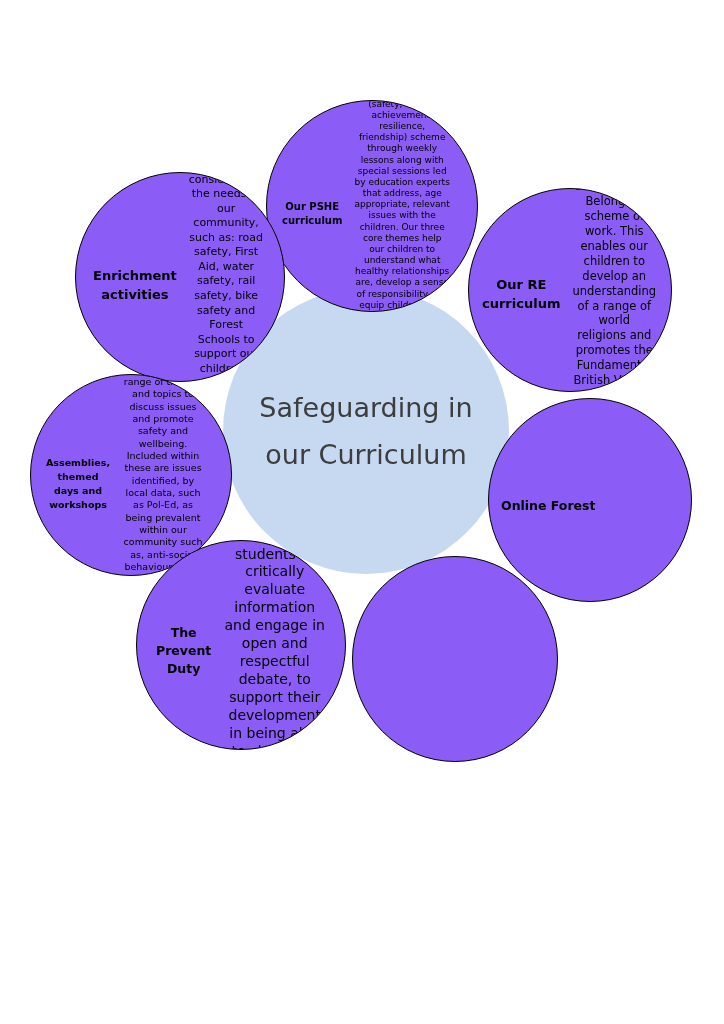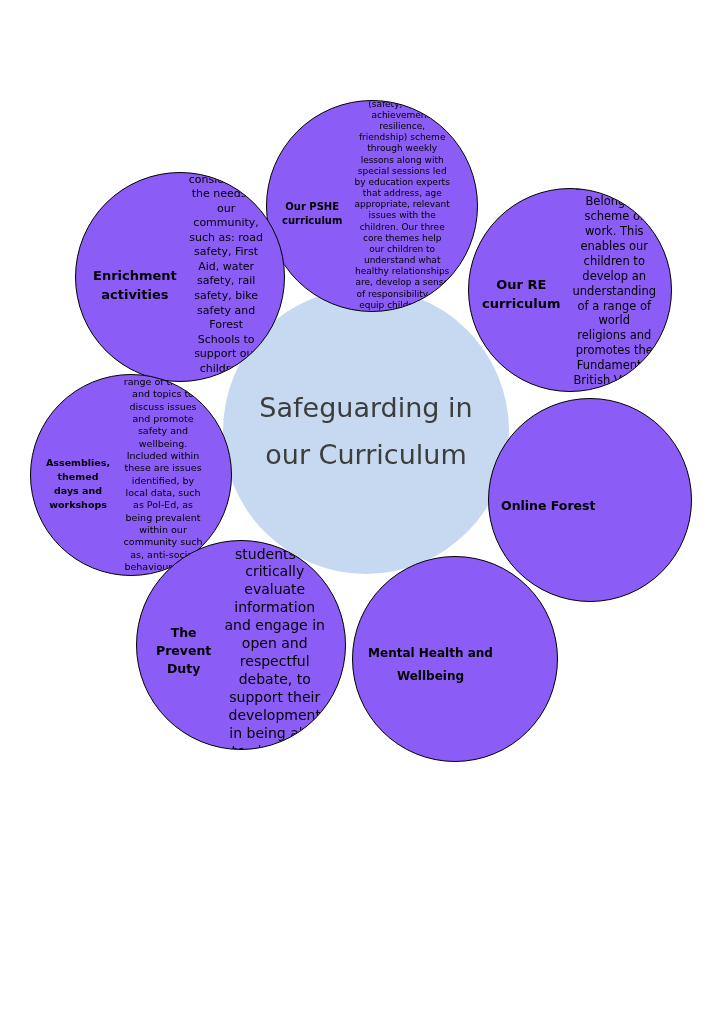--- a/index.html
+++ b/index.html
@@ -114,16 +114,15 @@
   <div class="petal petal-online">
     <h3>Online Forest</h3>
   </div>
 
   <div class="petal petal-prevent">
     <h3>The Prevent Duty</h3>
     <p>We promote the values of democracy, the rule of law, individual liberty, and mutual respect and tolerance for different faiths and beliefs.  We encourage students to critically evaluate information and engage in open and respectful debate, to support their development in being able to challenge extremist narratives.  We work collaboratively with our parents to ensure we have a good understanding of our children's lived experiences.</p>
   </div>
 
   <div class="petal petal-mental">
-    <h3>Mental Health and Wellbeing</h3>
   </div>
 
 </div>
 
 </body></html>

